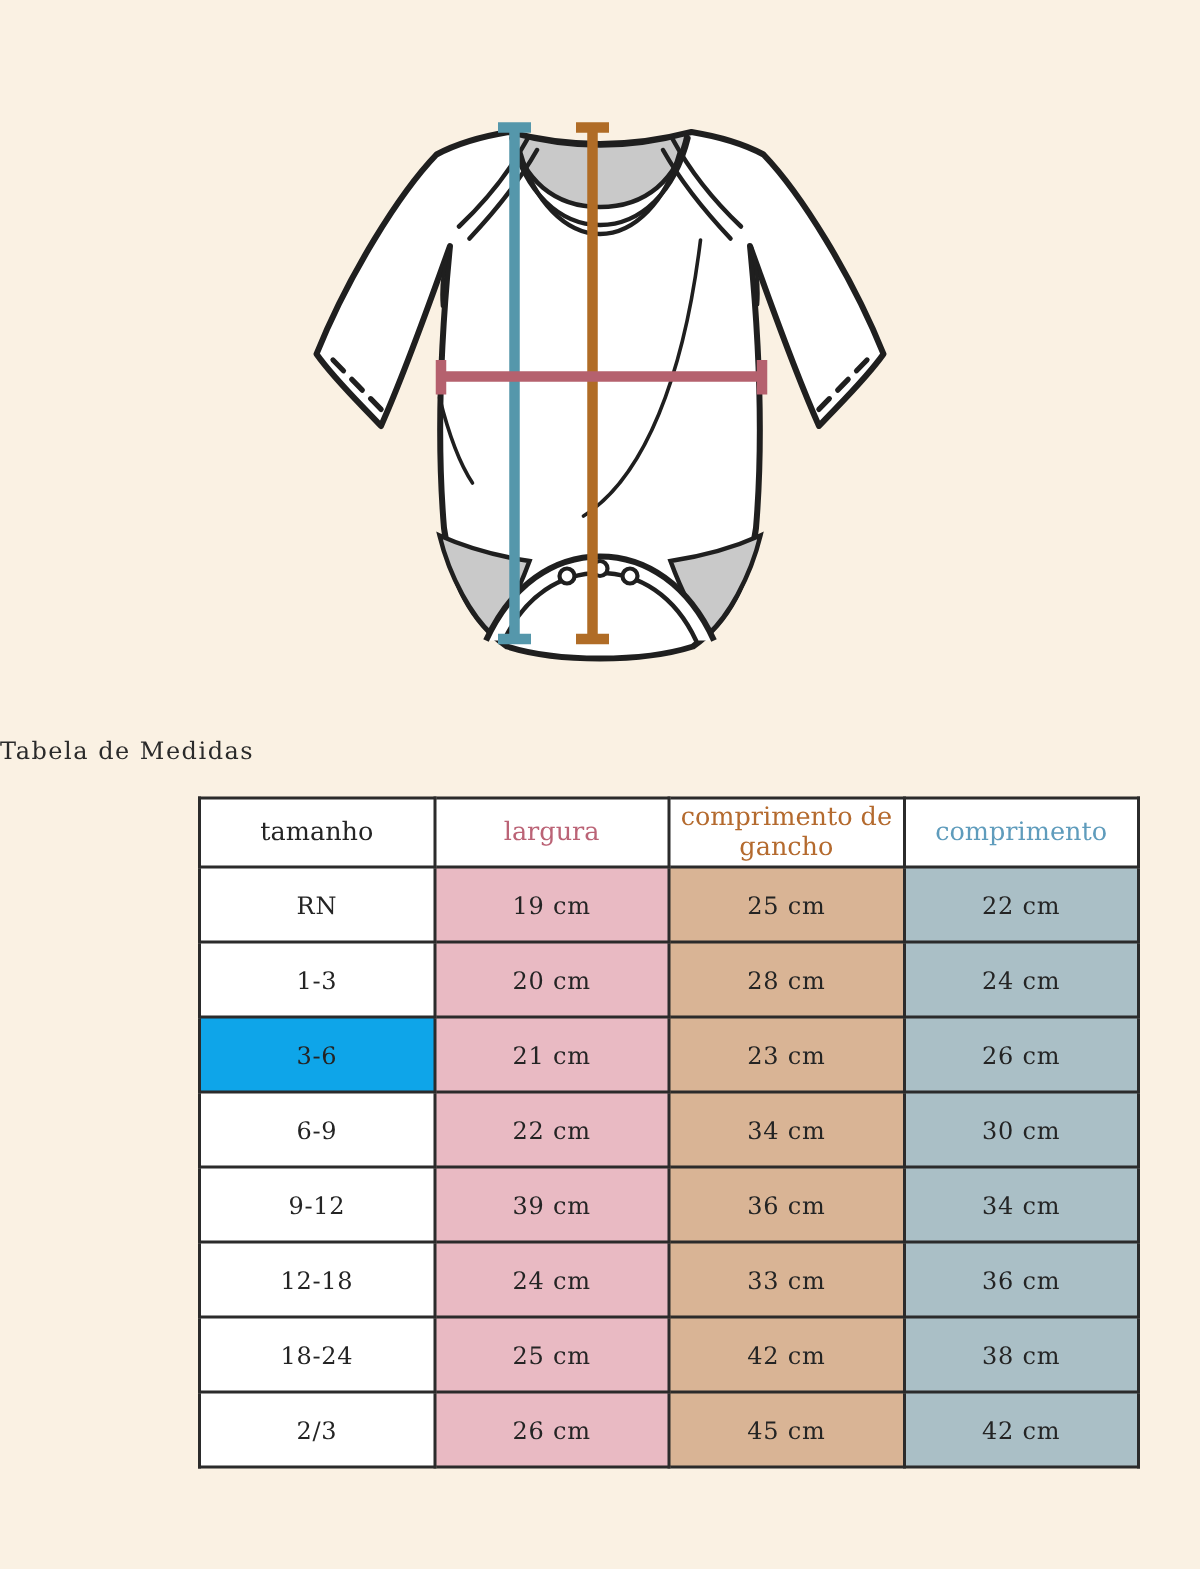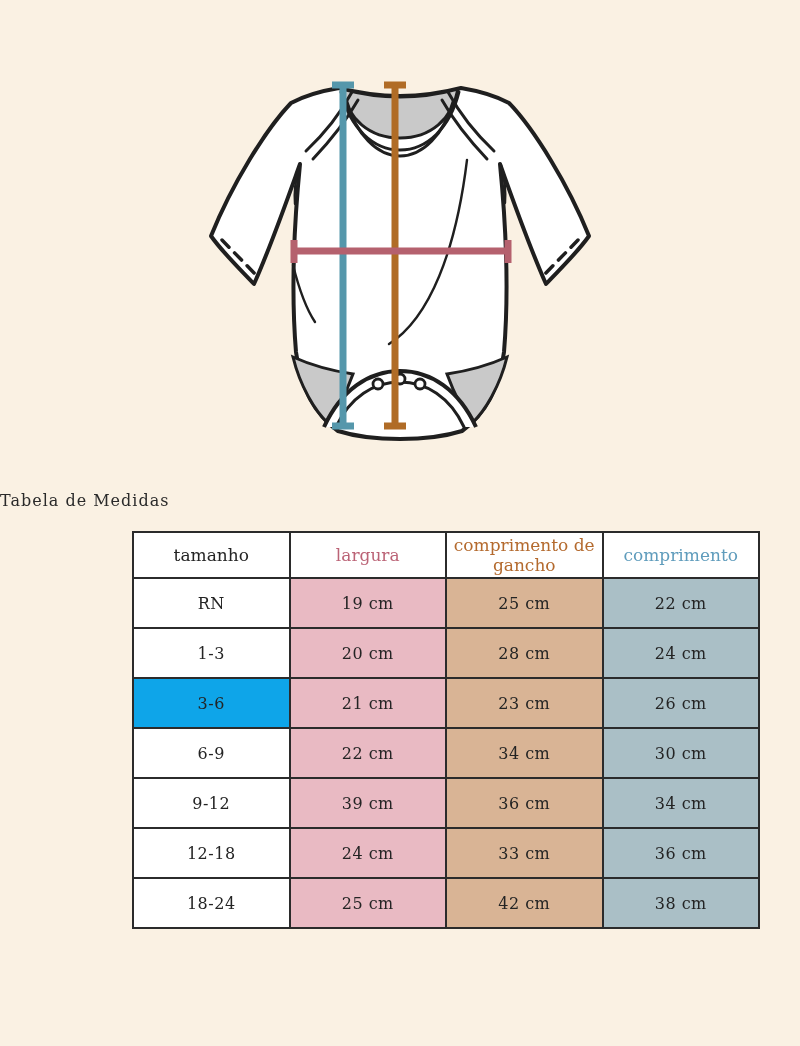--- a/index.html
+++ b/index.html
@@ -155,15 +155,21 @@
         <td style="background-color: rgb(233, 186, 195);">24 cm</td>
         <td style="background-color: rgb(217, 180, 149);">33 cm</td>
         <td style="background-color: rgb(170, 191, 198);">36 cm</td>
       </tr>
       <tr>
         <td style="background-color: rgb(255, 255, 255);">18-24</td>
         <td style="background-color: rgb(233, 186, 195);">25 cm</td>
         <td style="background-color: rgb(217, 180, 149);">42 cm</td>
         <td style="background-color: rgb(170, 191, 198);">38 cm</td>
       </tr>
+      <tr>
+        <td style="background-color: rgb(255, 255, 255);">2/3</td>
+        <td style="background-color: rgb(233, 186, 195);">26 cm</td>
+        <td style="background-color: rgb(217, 180, 149);">45 cm</td>
+        <td style="background-color: rgb(170, 191, 198);">42 cm</td>
+      </tr>
     </tbody>
   </table>
 </div>
 
 </body></html>

